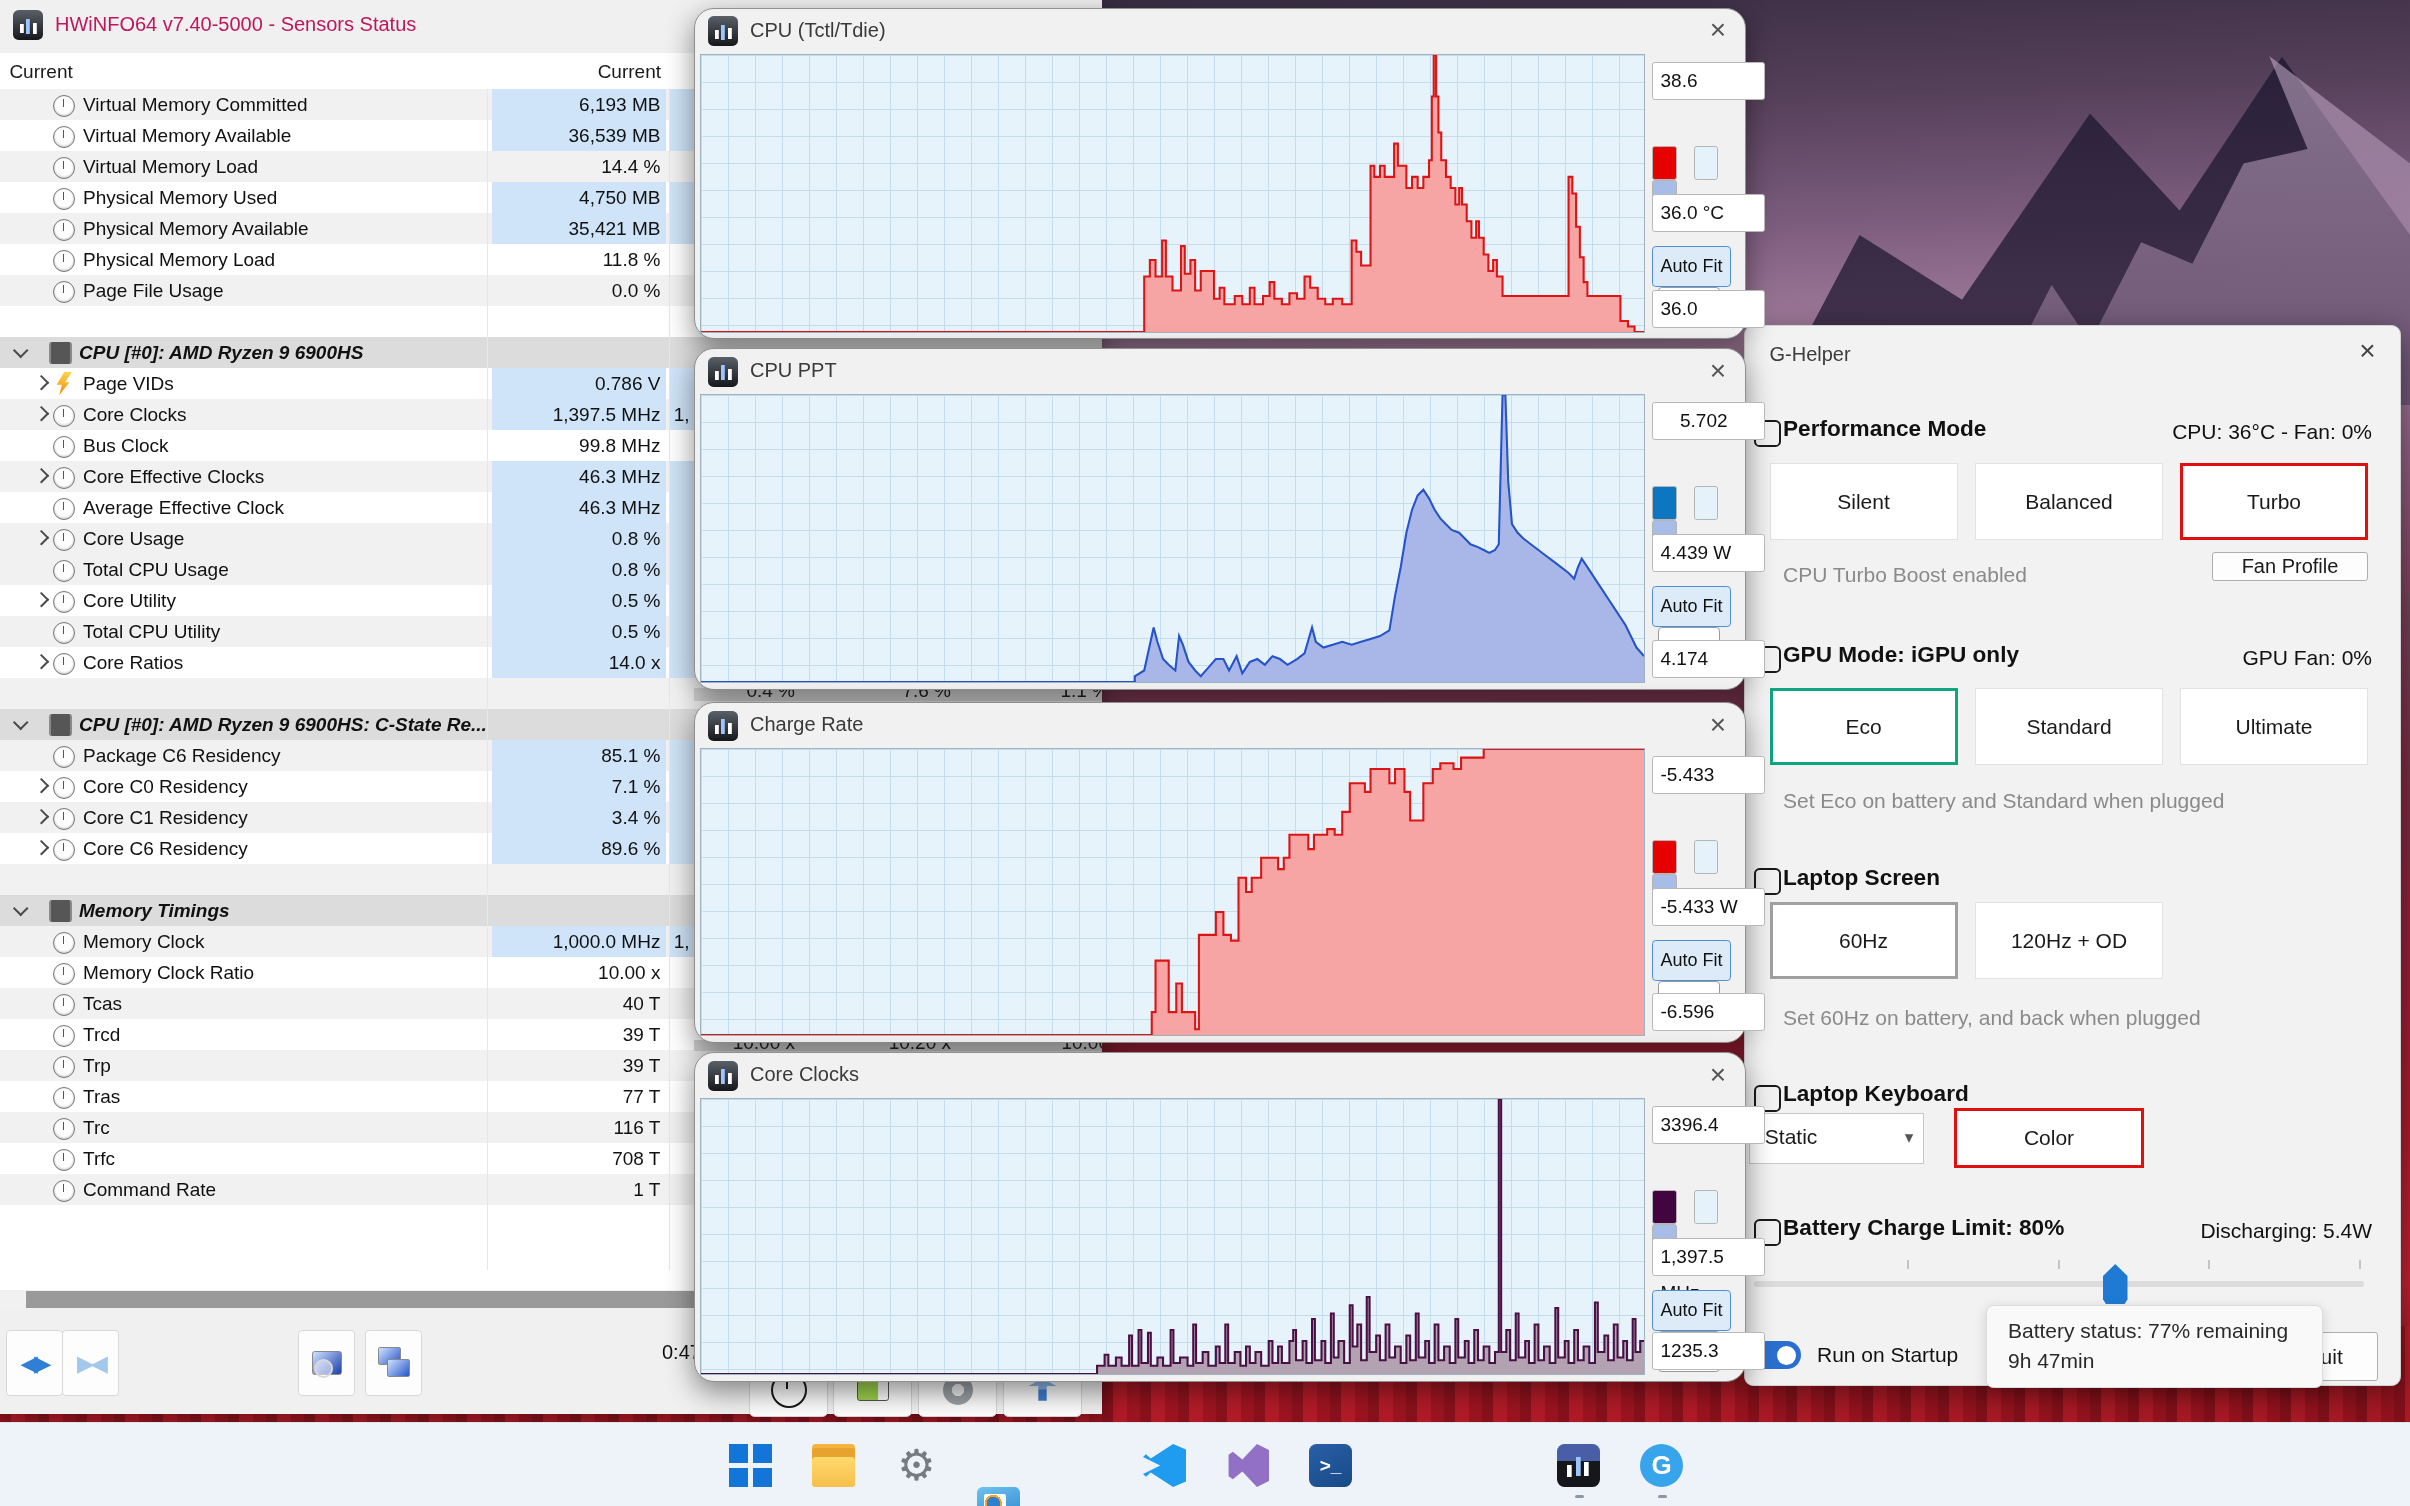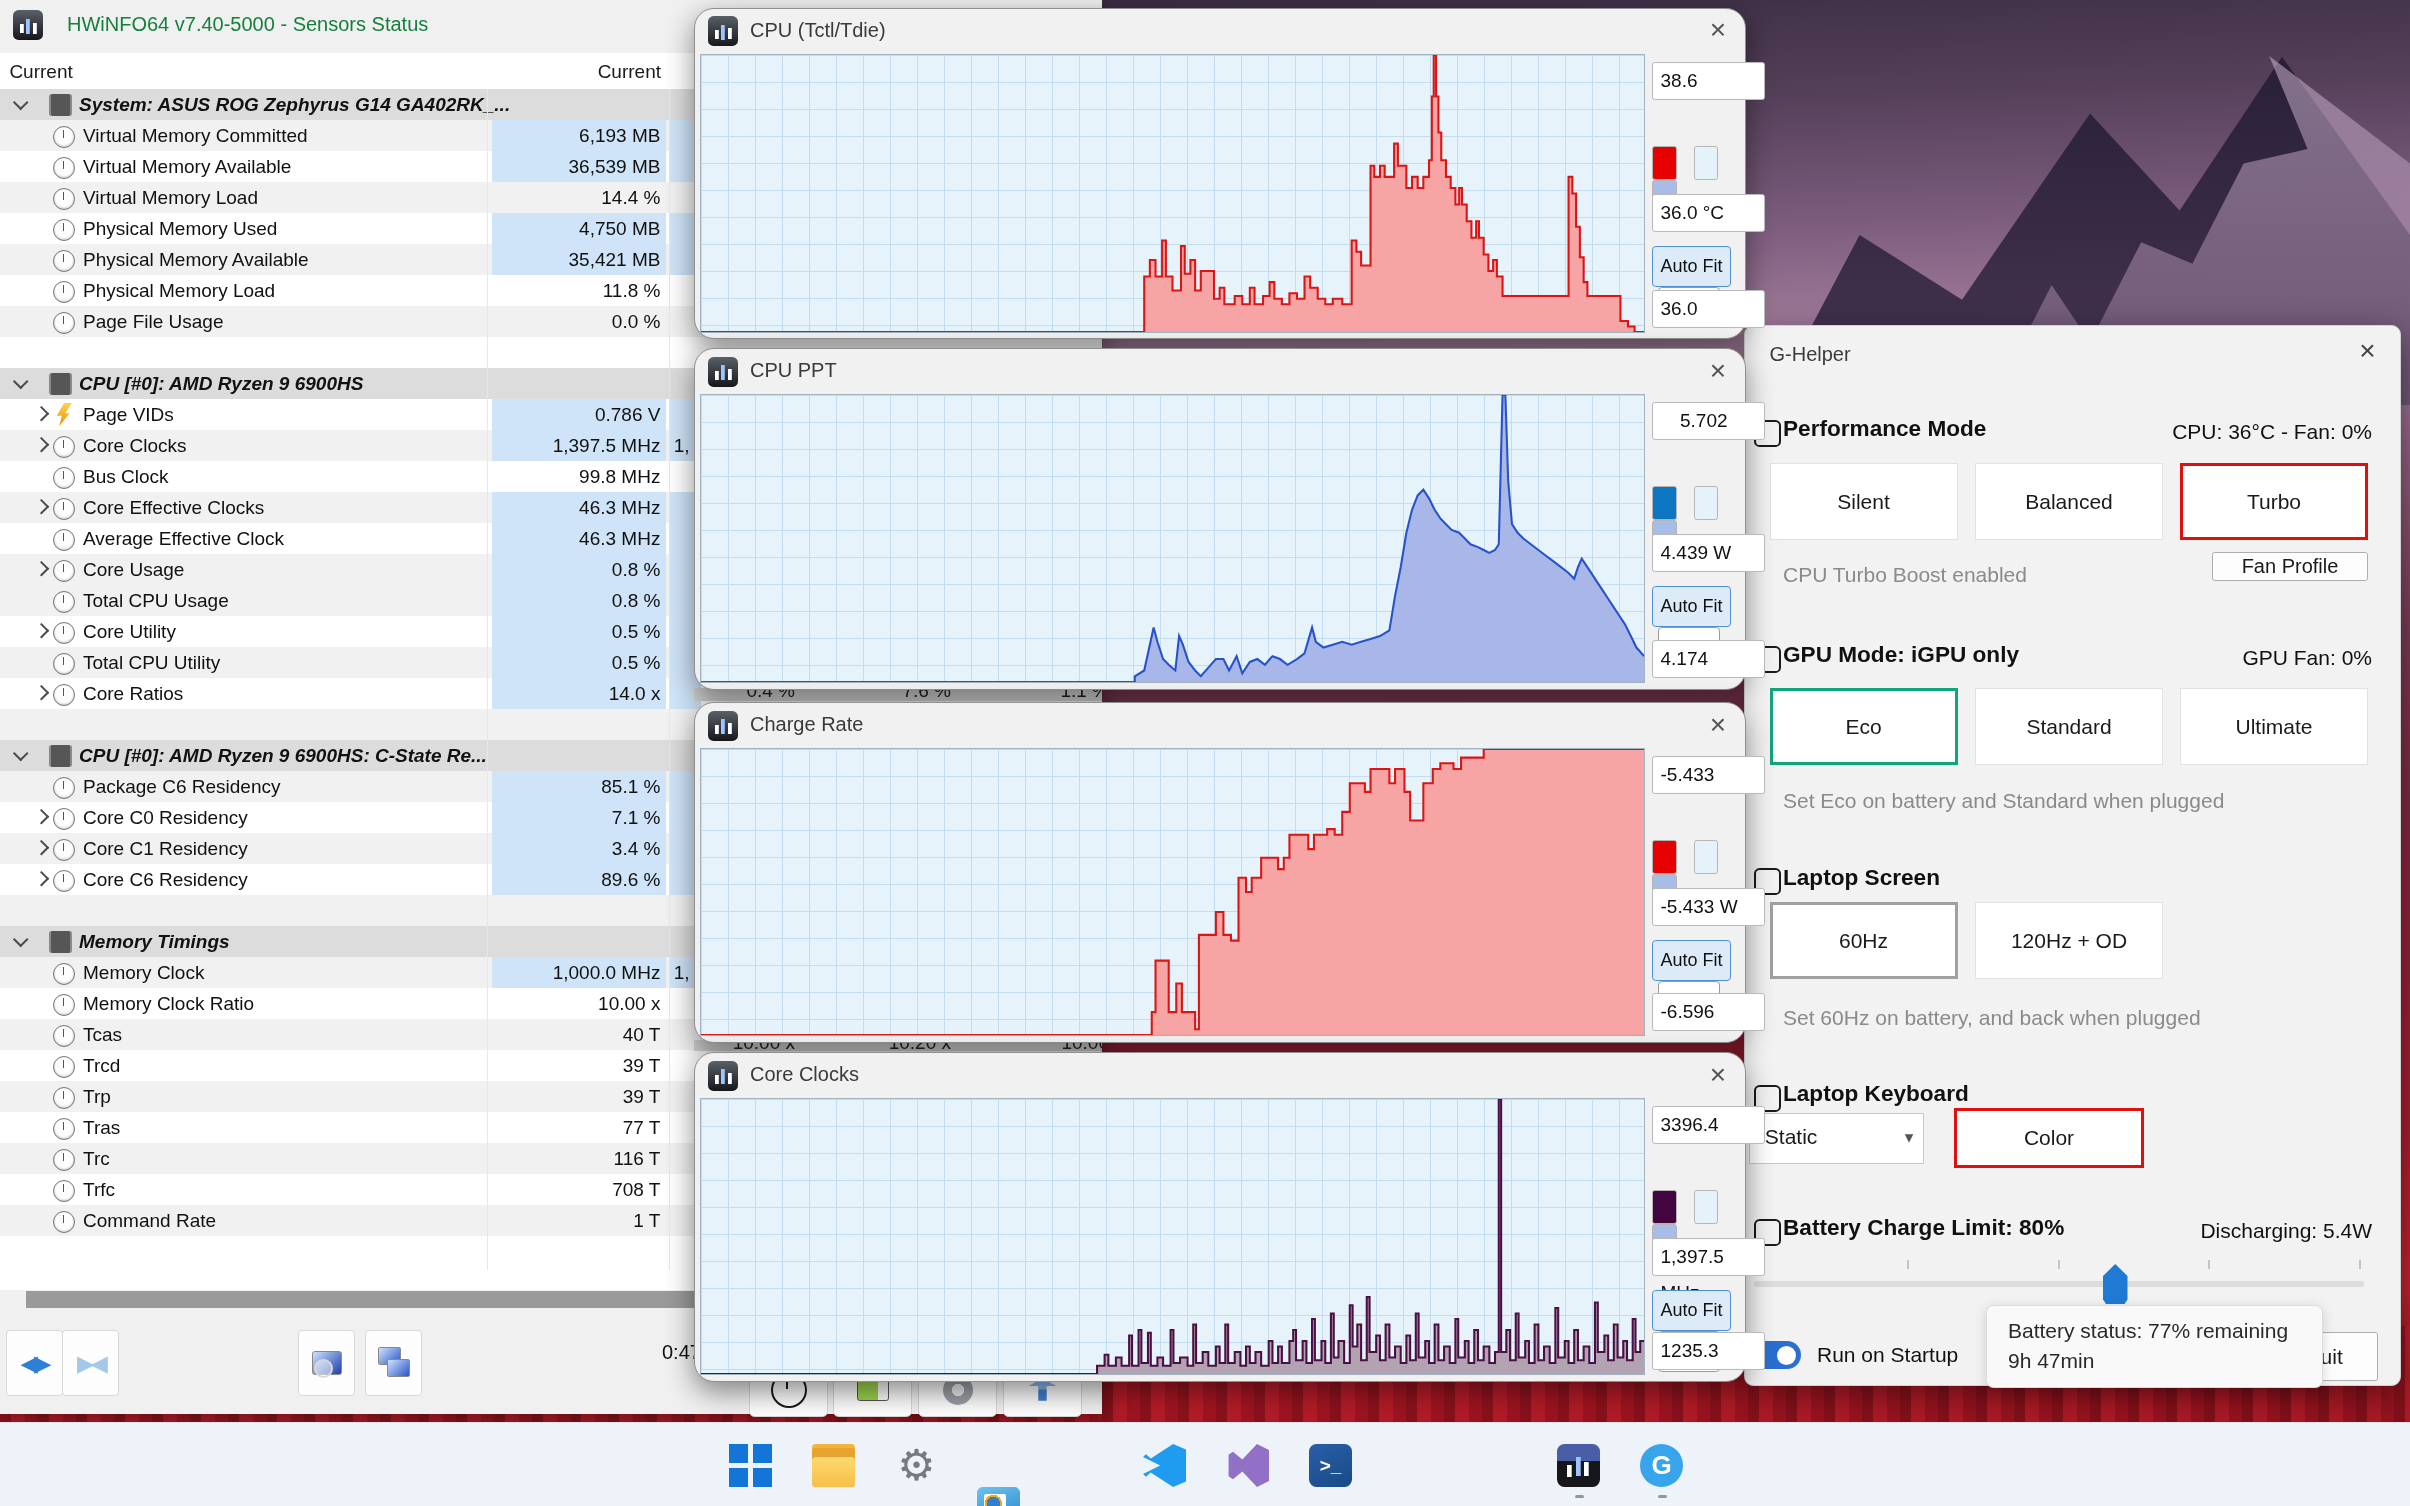--- a/index.html
+++ b/index.html
@@ -13,21 +13,21 @@
     clip-path:polygon(0 100%,14% 58%,30% 74%,50% 28%,64% 52%,80% 14%,100% 58%,100% 100%);}
   .mtn2{position:absolute;top:56px;right:0;width:640px;height:358px;opacity:.55;
     background:linear-gradient(#cdb3cf,#8f6f93);
     clip-path:polygon(78% 0,84% 26%,74% 30%,66% 58%,58% 52%,50% 80%,44% 64%,36% 92%,30% 78%,22% 100%,100% 100%,100% 30%);}
   .redband{position:absolute;left:0;right:0;top:1326px;height:98px;opacity:.85;
     background:repeating-linear-gradient(90deg,rgba(120,8,16,.55) 0 11.3px,rgba(205,30,40,.55) 11.3px 24.5px,rgba(160,15,25,.55) 24.5px 38px);}
   
   #hwinfo{position:absolute;left:0;top:0;width:1102px;height:1414px;background:#fff;z-index:10;
     box-shadow:0 7.5px 24.5px rgba(0,0,0,.4);}
   #hw-titlebar{position:absolute;left:0;top:0;right:0;height:53px;background:#f0f0f0;border-bottom:0.9px solid #d6d6d6;}
-  #hw-title{position:absolute;left:55px;top:13px;font-size:20px;color:#15803d;margin-left:12px;}
+  #hw-title{position:absolute;left:55px;top:13px;font-size:20px;color:#be185d;}
   .hwico{position:absolute;width:30px;height:30px;border-radius:5.6px;
     background-image:linear-gradient(#fff,#fff),linear-gradient(#9cc4ff,#9cc4ff),linear-gradient(#fff,#fff),linear-gradient(#5a6068,#15171b);
     background-size:3.8px 9.4px,3.8px 15px,3.8px 11.3px,100% 100%;
     background-position:6.6px 14px,13px 8.5px,20px 12.2px,0 0;background-repeat:no-repeat;}
   #hw-colhead{position:absolute;left:0;top:53px;width:100%;height:37px;background:#fff;border-bottom:0.9px solid #e3e3e3;}
   #hw-colhead .c1{position:absolute;left:9.4px;top:7.5px;font-size:19px;color:#1a1a1a;}
   #hw-colhead .c2{position:absolute;left:490px;width:171px;top:7.5px;font-size:19px;color:#1a1a1a;text-align:right;}
   #sensor-rows{position:absolute;left:0;top:89px;width:100%;}
   .srow{position:relative;height:31px;background:#fff;white-space:nowrap;}
   .srow.alt{background:#f1f1f1;}
@@ -154,27 +154,20 @@
 <div id="hwinfo">
   <div id="hw-titlebar">
     <span class="hwico" style="left:13px;top:10.4px;"></span>
     <span id="hw-title">HWiNFO64 v7.40-5000 - Sensors Status</span>
   </div>
   <div id="hw-colhead">
     <span class="c1">Current</span>
     <span class="c2">Current</span>
   </div>
   <div id="sensor-rows">
-      <div class="srow shead">
-        <span class="gut">
-          <span class="chev chev-d"></span>
-        </span>
-        <span class="s-chip"></span>
-        <span class="slabel">System: ASUS ROG Zephyrus G14 GA402RK_...</span>
-      </div>
       <div class="srow alt">
         <span class="gut"></span>
         <span class="s-clock"></span>
         <span class="slabel">Virtual Memory Committed</span>
         <span class="sval hl">6,193 MB</span>
         <span class="sliver"></span>
       </div>
       <div class="srow">
         <span class="gut"></span>
         <span class="s-clock"></span>

